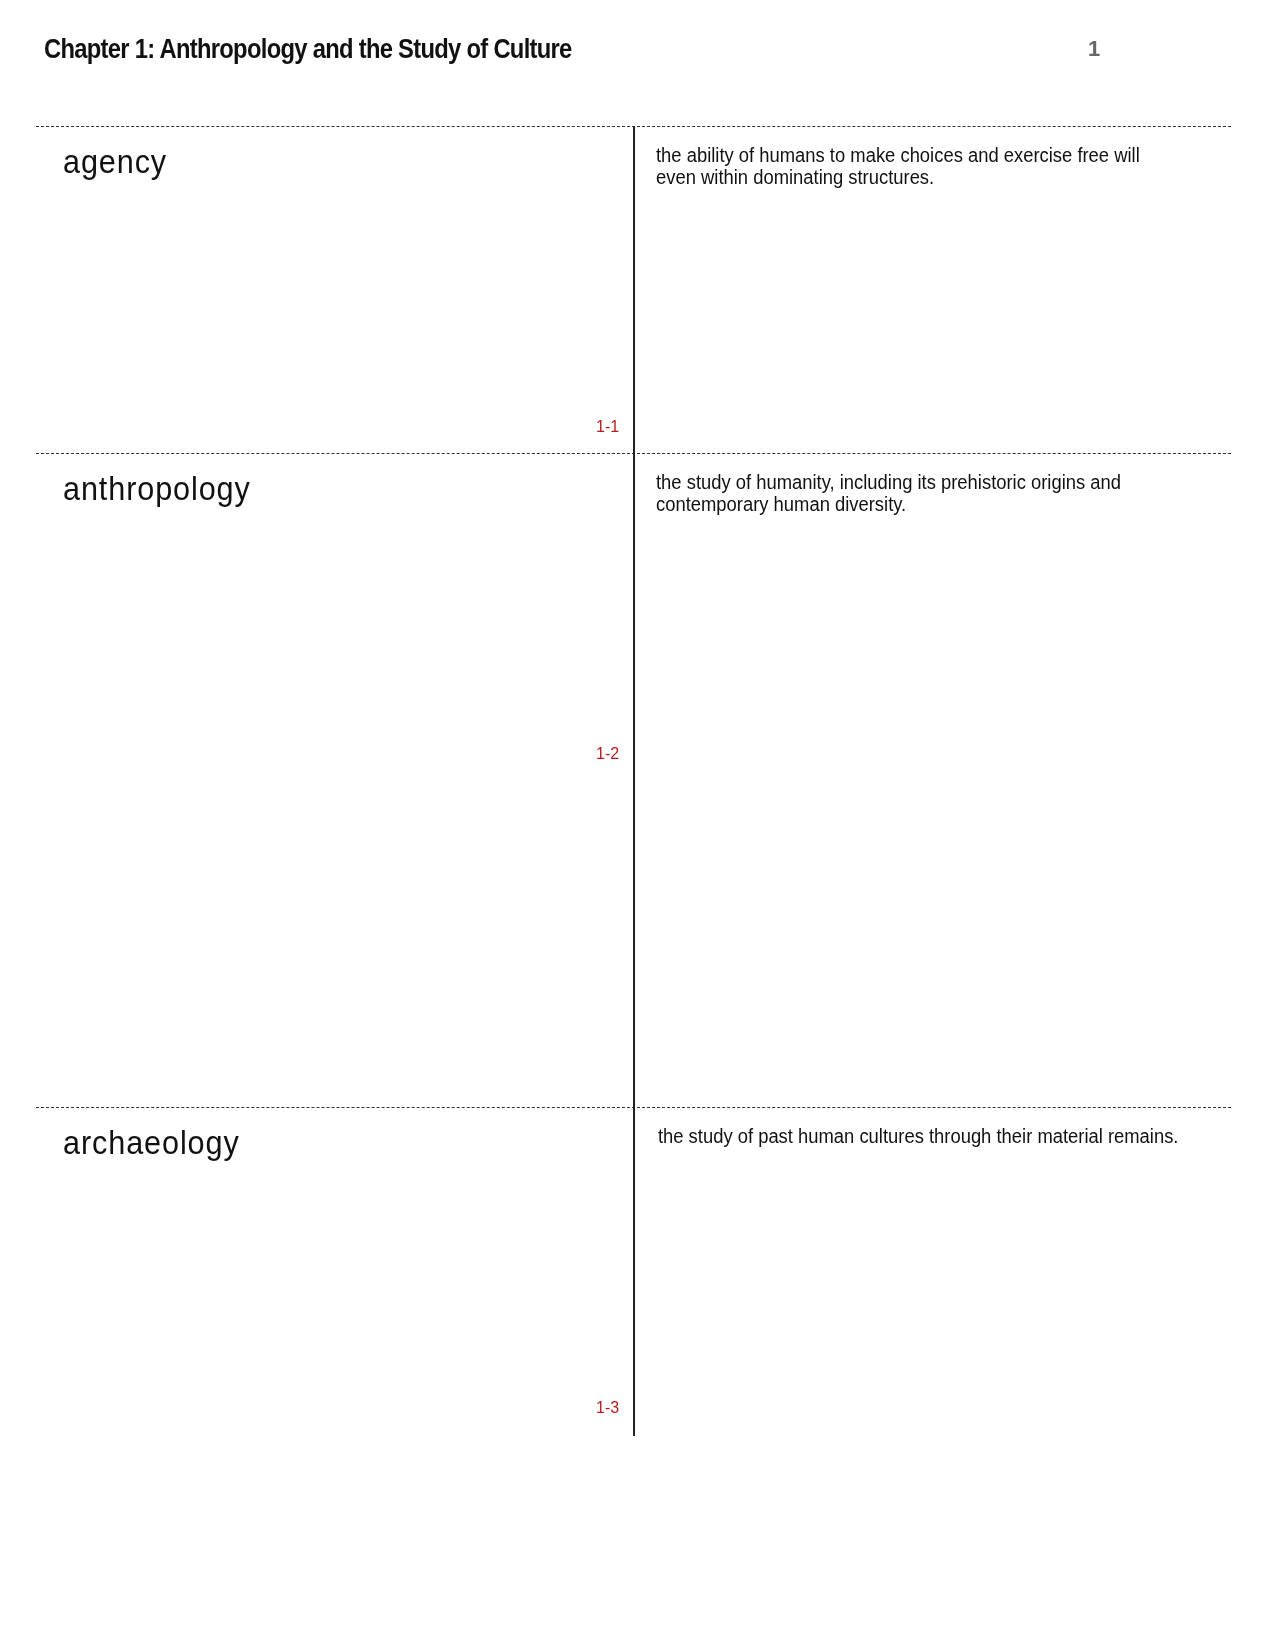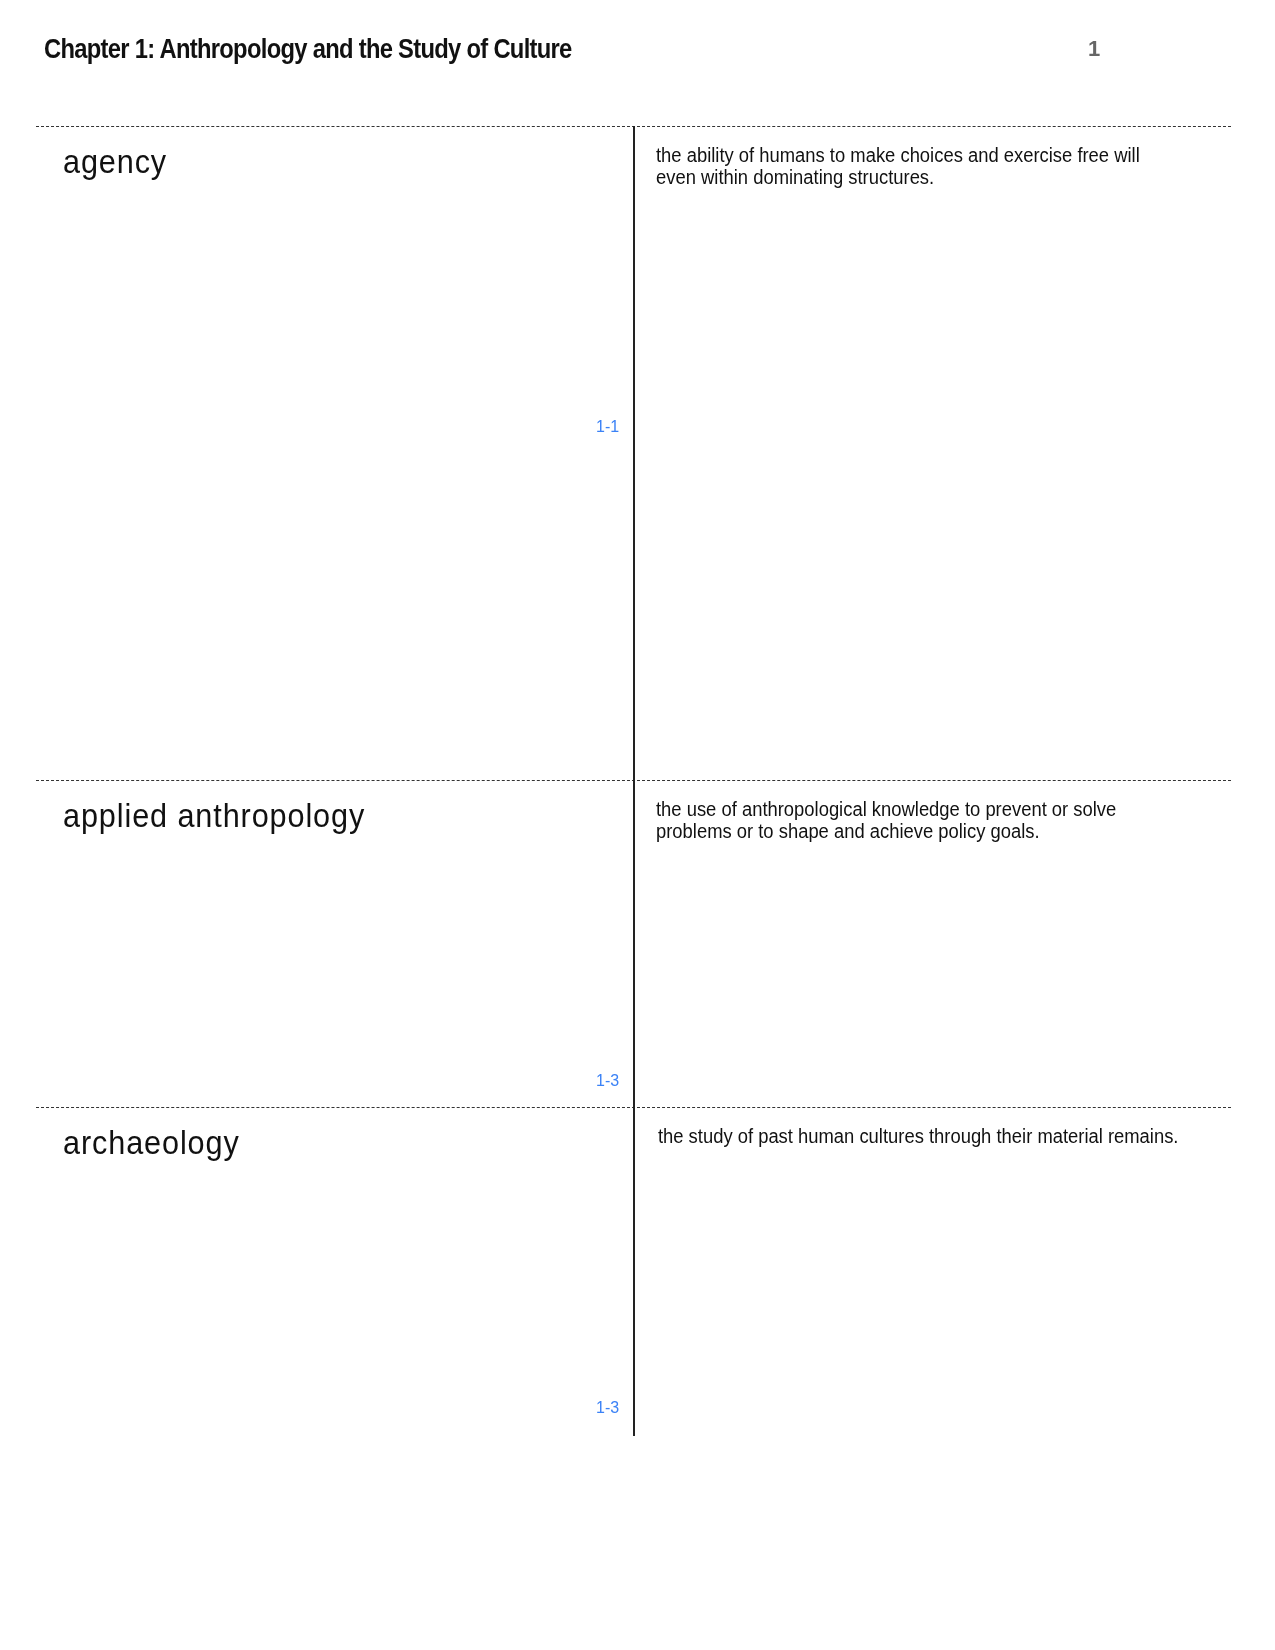--- a/index.html
+++ b/index.html
@@ -77,21 +77,21 @@
       transform: scaleX(0.9);
       transform-origin: left center;
       white-space: nowrap;
     }
     .card .card-id {
       position: absolute;
       left: 560px;
       top: 292px;
       font-family: "Liberation Sans", sans-serif;
       font-size: 16px;
-      color: #3b82f6;
+      color: #b91c1c;
     }
     .card .definition {
       position: absolute;
       left: 620px;
       top: 18px;
       width: 570px;
       font-family: "Liberation Sans", sans-serif;
       font-size: 20px;
       line-height: 22px;
       color: #111;
@@ -117,27 +117,27 @@
 
 <div class="cards">
 
   <div class="card" style="top:126px;">
     <div class="dash-line"></div>
     <div class="term">agency</div>
     <div class="card-id">1-1</div>
     <div class="definition">the ability of humans to make choices and exercise free will even within dominating structures.</div>
   </div>
 
+  <div class="card" style="top:453px;">
+    <div class="dash-line"></div>
+    <div class="term">anthropology</div>
+    <div class="card-id">1-2</div>
+    <div class="definition">the study of humanity, including its prehistoric origins and contemporary human diversity.</div>
+  </div>
 
-  <div class="card" style="top:780px;">
-    <div class="dash-line"></div>
-    <div class="term">applied anthropology</div>
-    <div class="card-id">1-3</div>
-    <div class="definition">the use of anthropological knowledge to prevent or solve problems or to shape and achieve policy goals.</div>
-  </div>
 
   <div class="card" style="top:1107px;text-align:center;">
     <div class="dash-line"></div>
     <div class="term">archaeology</div>
     <div class="card-id">1-3</div>
     <div class="definition">the study of past human cultures through their material remains.</div>
   </div>
 
   <div class="divider"></div>
 </div>

